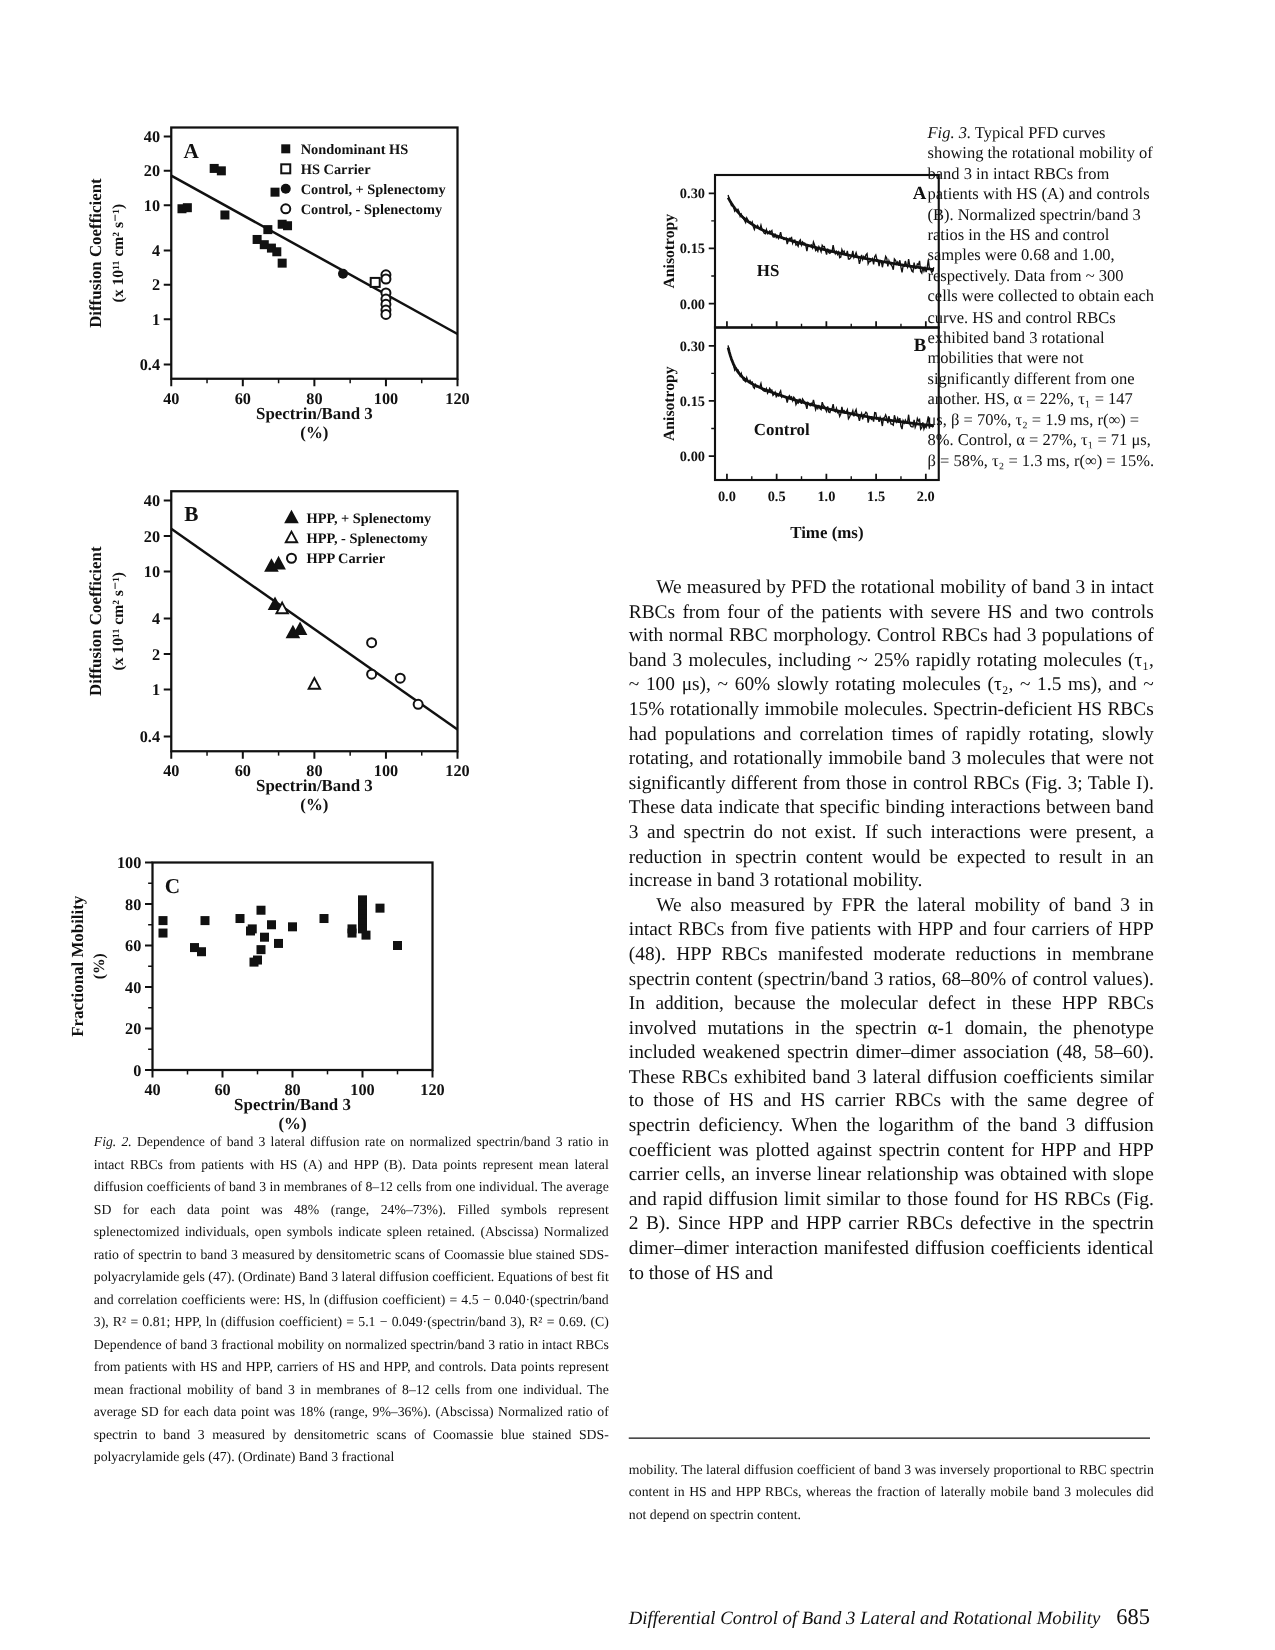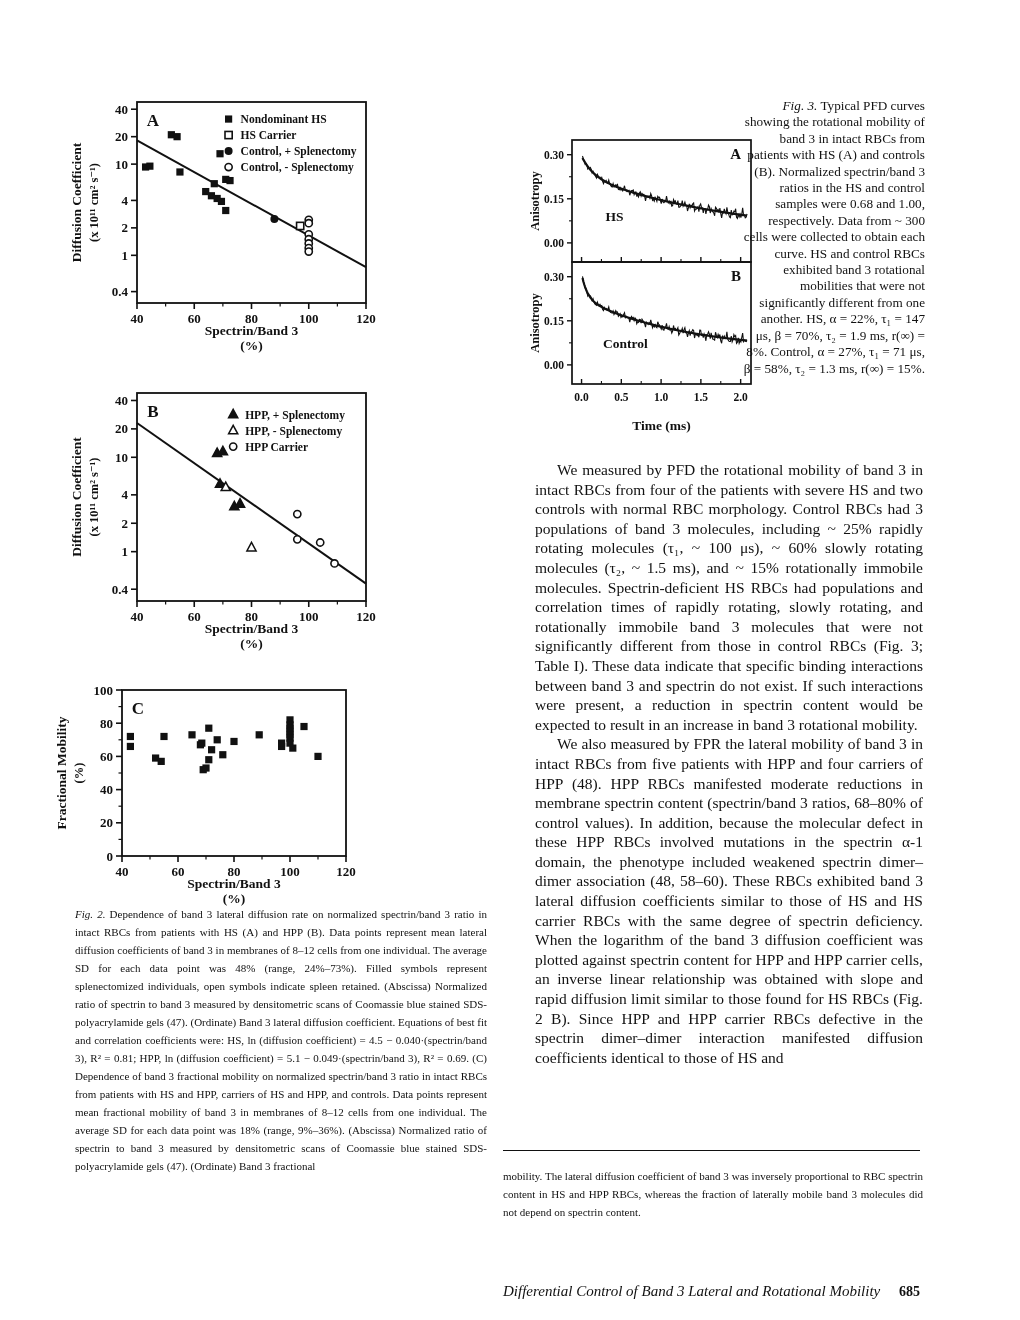--- a/index.html
+++ b/index.html
@@ -1,28 +1,28 @@
 <!DOCTYPE html>
 <html><head>
 <meta charset="utf-8">
 <style>
   html,body{margin:0;padding:0;background:#e8e8e8;}
   .page{position:relative;width:1020px;height:1320px;background:#ffffff;margin:0 auto;
         font-family:"Liberation Serif","DejaVu Serif",serif;color:#111;overflow:hidden;}
   .chart{position:absolute;}
   .cap{position:absolute;font-size:11px;line-height:18px;text-align:justify;}
-  .fig3cap{font-size:13.2px;line-height:16.4px;text-align:right;}
+  .fig3cap{font-size:13.2px;line-height:16.4px;text-align:left;}
   .it{font-style:italic;}
   .bodycol{position:absolute;font-size:15.5px;line-height:19.6px;text-align:justify;}
   .bodycol p{margin:0;}
-  .bodycol p.indent{text-indent:22px;margin-left:32px;}
+  .bodycol p.indent{text-indent:22px;}
   .rule{position:absolute;border-top:1.6px solid #111;height:0;}
   .footer{position:absolute;display:flex;justify-content:space-between;align-items:baseline;}
   .ftitle{font-style:italic;font-size:15px;}
-  .fpage{font-weight:bold;font-size:14px;}
+  .fpage{font-weight:normal;font-size:18px;}
 </style>
 </head>
 <body>
 
 <div class="page">
 
   <div class="chart" style="left:65px;top:94px;width:315px;height:265px"><svg width="315" height="265" viewBox="0 0 315 265">
         <rect x="72" y="8" width="229" height="201" fill="none" stroke="#111111" stroke-width="1.8"></rect>
         <line x1="72" y1="209" x2="72" y2="215" stroke="#111111" stroke-width="1.6"></line>
         <text x="72" y="229" font-size="13" text-anchor="middle" font-family="&quot;Liberation Serif&quot;,&quot;DejaVu Serif&quot;,serif" font-weight="bold" fill="#111111">40</text>

